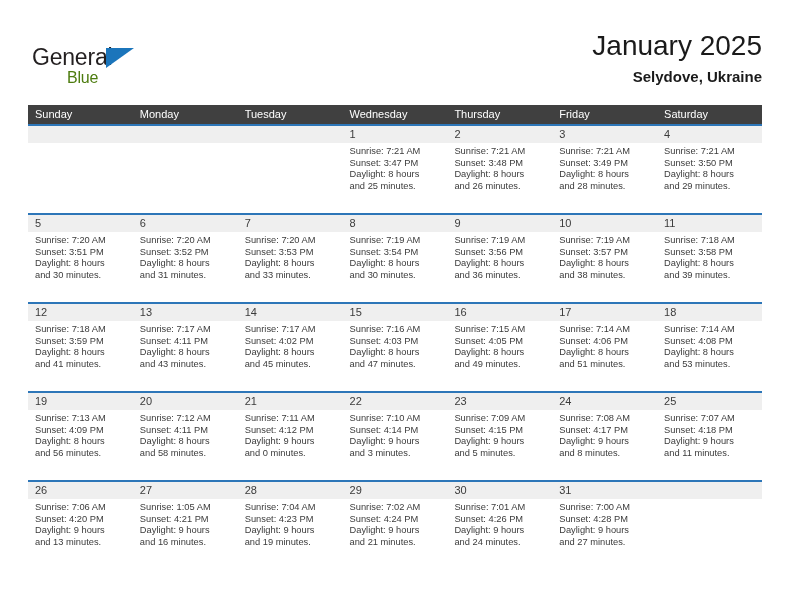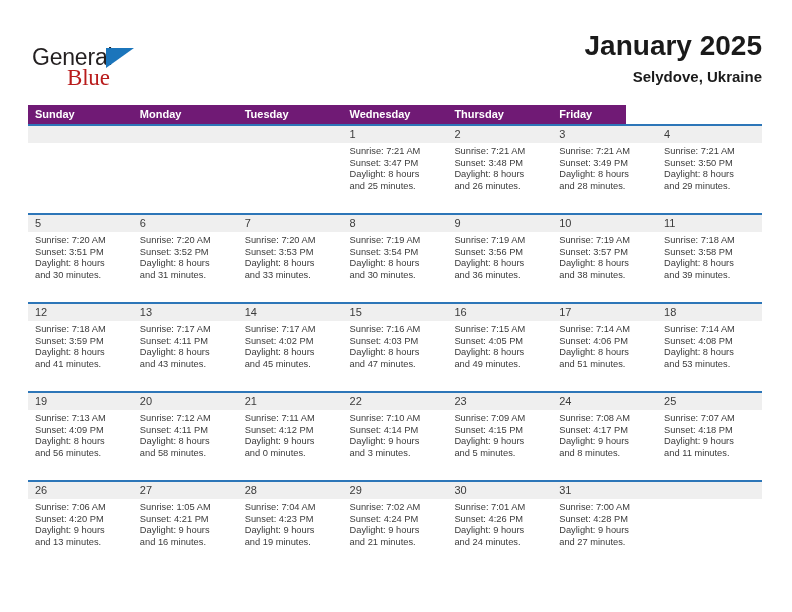--- a/index.html
+++ b/index.html
@@ -40,36 +40,35 @@
   .logo-tri {
     position: absolute;
     left: 74px; top: 4px;
     width: 0; height: 0;
     border-left: 28px solid #1b75bb;
     border-bottom: 20px solid transparent;
   }
   .logo-blue {
     position: absolute;
     left: 35px; top: 21px;
-    font-size: 23px;
-    color: #b91c1c;
+    font-size: 16px;
+    color: #4d7c0f;
     letter-spacing: -0.2px;
     line-height: 26px;
     white-space: nowrap;
-    font-family: Liberation Serif, serif;
   }
 
   .title-block {
     position: absolute;
     right: 0; top: 0;
     text-align: right;
   }
   .cal-title {
     font-size: 28px;
-    font-weight: 700;
+    font-weight: 400;
     color: #1a1a1a;
     line-height: 36px;
     white-space: nowrap;
   }
   .cal-subtitle {
     font-size: 15px;
     font-weight: 700;
     color: #1a1a1a;
     line-height: 22px;
     margin-top: 2px;
@@ -77,24 +76,23 @@
   }
 
   
   .calendar {
     position: absolute;
     left: 28px; top: 105px;
     width: 734px;
   }
   .dow-row {
     display: flex;
-    width: 598px;
+    width: 734px;
     height: 19px;
-    background: #701a75;
-    font-weight: bold;
+    background: #404040;
   }
   .dow {
     flex: 0 0 104.857px;
     width: 104.857px;
     color: #ffffff;
     font-size: 11px;
     line-height: 19px;
     padding-left: 7px;
     white-space: nowrap;
     overflow: hidden;

